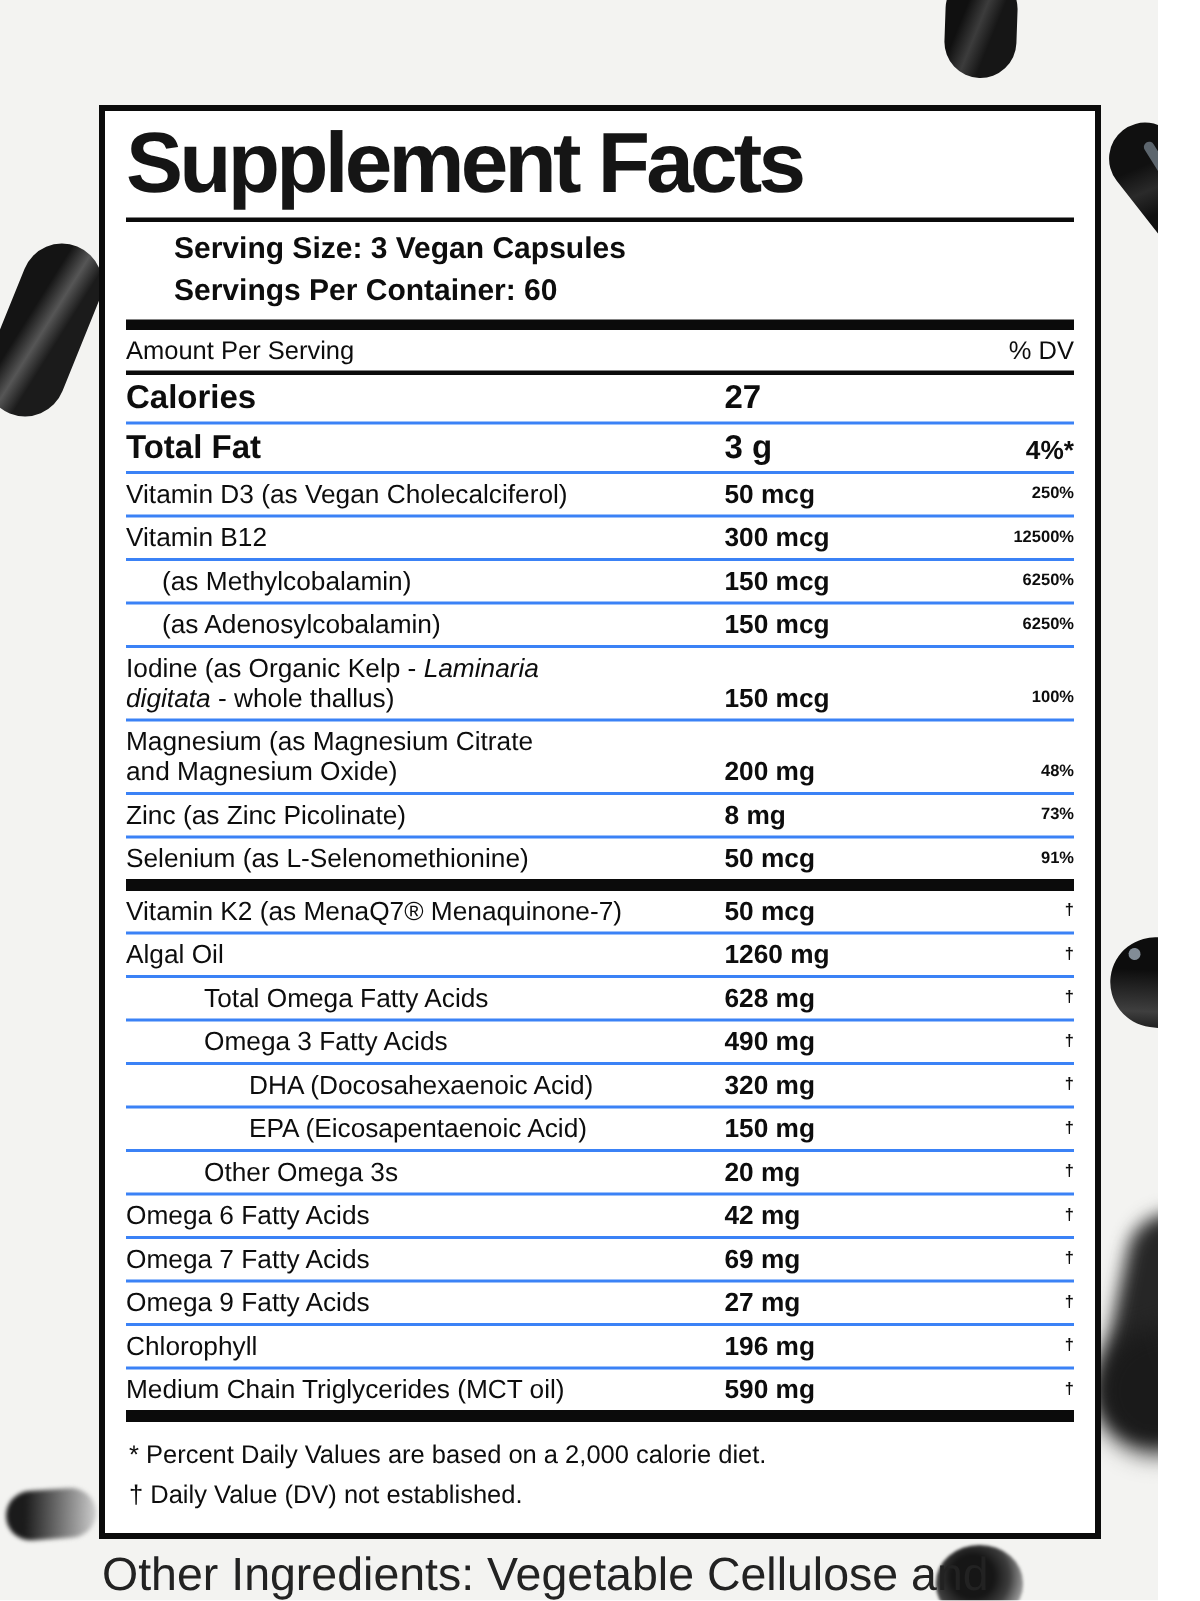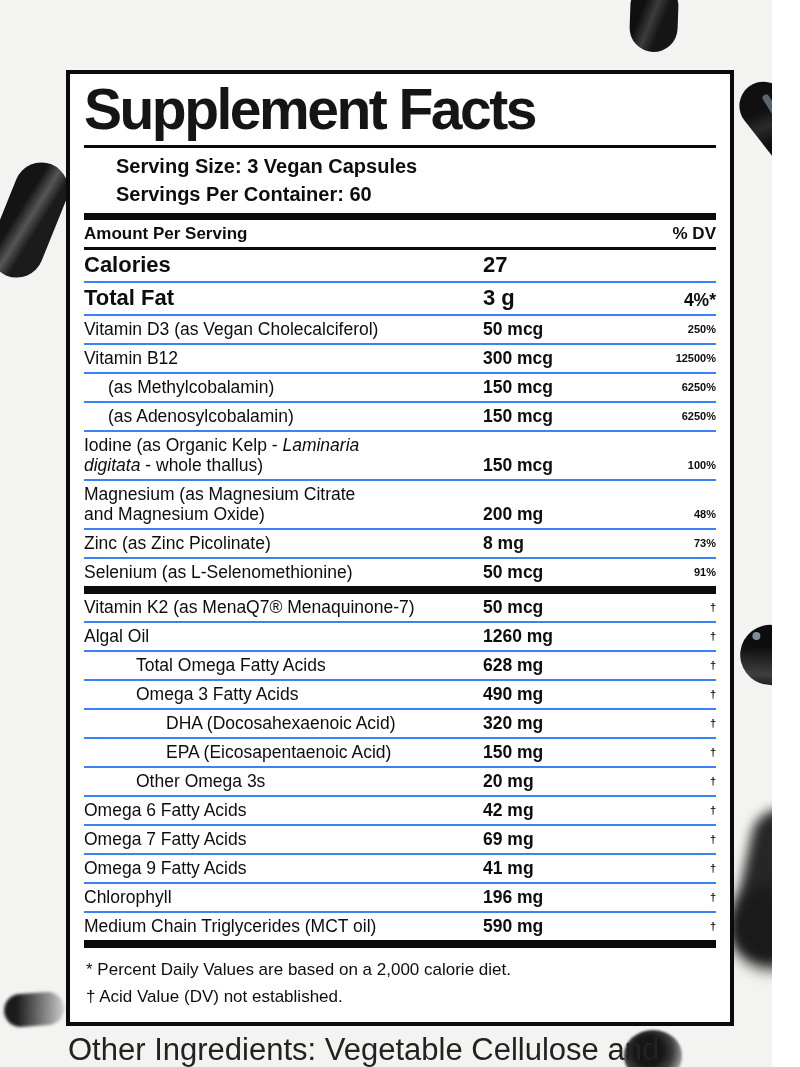--- a/index.html
+++ b/index.html
@@ -34,21 +34,21 @@
     background:#ffffff;border:4px solid #0b0b0b;padding:0 14px;color:#0d0d0d;}
   .sf-title{margin:2px 0 0 0;font-size:57px;font-weight:800;letter-spacing:-2.5px;line-height:1.18;color:#151515;}
   .title-rule{height:3px;background:#0b0b0b;margin:2px 0 4px 0;}
   .serving-line{font-size:20px;font-weight:700;line-height:1.3;padding:1px 0;margin-left:32px;}
   .bar-thick{height:7px;background:#0b0b0b;margin:5px 0 0 0;}
   .row{display:flex;align-items:flex-end;border-bottom:2px solid #3b82f6;padding:3px 0 4px 0;}
   .row .name{flex:1;font-size:17.5px;line-height:20px;}
   .row .amt{width:110px;text-align:left;font-size:17.5px;font-weight:700;line-height:20px;white-space:nowrap;}
   .row .dv{width:123px;text-align:right;font-size:11px;font-weight:700;line-height:20px;white-space:nowrap;}
   .header-row{border-bottom:3px solid #0b0b0b;padding:4px 0 3px 0;}
-  .header-row .name,.header-row .dv{font-size:17px;font-weight:700;}
+  .header-row .name,.header-row .dv{font-size:17px;font-weight:400;}
   .big-row .name{font-size:22px;font-weight:700;line-height:24px;}
   .big-row .amt{font-size:22px;font-weight:700;line-height:24px;}
   .big-row .dv{font-size:17.5px;}
   .thick-after{border-bottom:8px solid #0b0b0b;}
   .indent-1{padding-left:24px;}
   .indent-2{padding-left:52px;}
   .indent-3{padding-left:82px;}
   .name em{font-style:italic;}
   .footnotes{padding:9px 0 12px 2px;font-size:17px;line-height:1.55;font-weight:400;}
   .other-ingredients{position:absolute;left:68px;top:1032px;width:700px;font-size:31px;font-weight:400;color:#222;}
@@ -174,35 +174,35 @@
           <div class="amt">42 mg</div>
           <div class="dv">†</div>
         </div>
         <div class="row">
           <div class="name"><span>Omega 7 Fatty Acids</span></div>
           <div class="amt">69 mg</div>
           <div class="dv">†</div>
         </div>
         <div class="row">
           <div class="name"><span>Omega 9 Fatty Acids</span></div>
-          <div class="amt">41 mg</div>
+          <div class="amt">27 mg</div>
           <div class="dv">†</div>
         </div>
         <div class="row">
           <div class="name"><span>Chlorophyll</span></div>
           <div class="amt">196 mg</div>
           <div class="dv">†</div>
         </div>
         <div class="row thick-after">
           <div class="name"><span>Medium Chain Triglycerides (MCT oil)</span></div>
           <div class="amt">590 mg</div>
           <div class="dv">†</div>
         </div>
       </div>
 
     <div class="footnotes">
       <div>* Percent Daily Values are based on a 2,000 calorie diet.</div>
-      <div>† Acid Value (DV) not established.</div>
+      <div>† Daily Value (DV) not established.</div>
     </div>
   </div>
 
   <div class="other-ingredients">Other Ingredients: Vegetable Cellulose and Sunflower Lecithin.</div>
 </div>
 
 </body></html>

